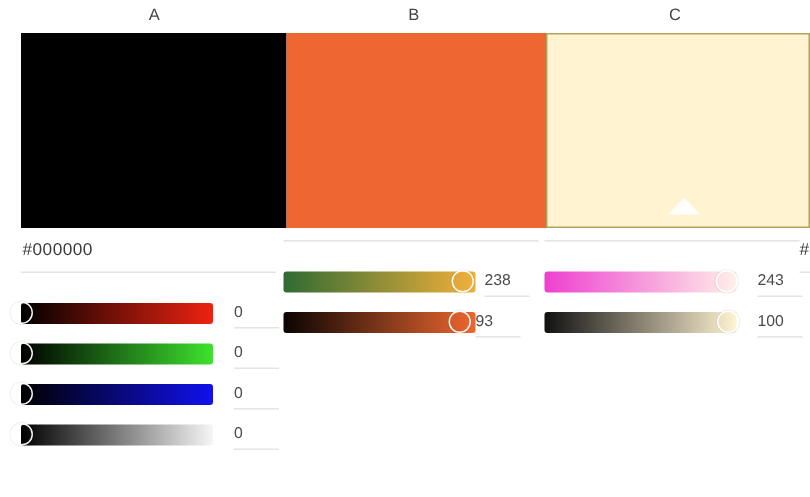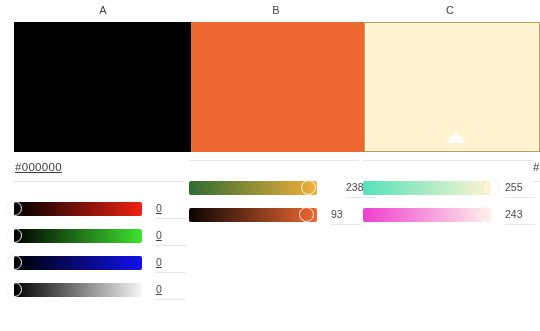--- a/index.html
+++ b/index.html
@@ -102,21 +102,21 @@
     <div class="col-head" style="left:361px;width:178px;">C</div>
   </div>
 
   <div class="swatches">
     <div class="swatch" style="left: 14px; width: 177px; background: rgb(0, 0, 0);"></div>
     <div class="swatch" style="left: 191px; width: 173px; background: rgb(238, 103, 48);"></div>
     <div class="swatch" style="left: 364px; width: 176px; border: 1px solid rgb(179, 161, 94); background: rgb(255, 243, 209);"></div>
     <div class="tip-arrow" style="left:445px;top:110px;"></div>
   </div>
 
-  <div class="panel" style="left:14px;width:170px;text-decoration:underline;">
+  <div class="panel" style="left:14px;width:170px;">
     <div class="hex">#000000</div>
     <div class="hex-rule"></div>
     <div class="rows">
 
       <div class="row">
         <div class="track-wrap" style="width:128px;">
           <div class="track" style="width: 128px; background: linear-gradient(to right, rgb(0, 0, 0), rgb(238, 34, 17));">
             <div class="thumb" style="left: 0%;"></div>
           </div>
         </div>
@@ -156,60 +156,60 @@
   <div class="panel" style="left:189px;width:170px;">
     <div class="hex-rule"></div>
     <div class="rows">
 
       <div class="row">
         <div class="track-wrap" style="width:128px;">
           <div class="track" style="width: 128px; background: linear-gradient(to right, rgb(47, 107, 51), rgb(242, 176, 58));">
             <div class="thumb" style="left: 93.3%;"></div>
           </div>
         </div>
-        <div class="val" style="margin-left:29px;width:30px;">238<span class="val-rule" style="width:30px;"></span></div>
+        <div class="val" style="margin-left:6px;width:30px;">238<span class="val-rule" style="width:30px;"></span></div>
       </div>
 
 
 
       <div class="row">
         <div class="track-wrap" style="width:128px;">
           <div class="track" style="width: 128px; background: linear-gradient(to right, rgb(10, 4, 2), rgb(238, 103, 48));">
             <div class="thumb" style="left: 92%;"></div>
           </div>
         </div>
-        <div class="val" style="margin-left:14px;width:30px;">93<span class="val-rule" style="width:30px;"></span></div>
+        <div class="val" style="width:30px;">93<span class="val-rule" style="width:30px;"></span></div>
       </div>
 
     </div>
   </div>
 
   <div class="panel" style="left:363px;width:170px;">
     <div class="hex-rule"></div>
     <div class="rows">
 
-      <div class="row">
-        <div class="track-wrap" style="width:128px;">
-          <div class="track" style="width: 128px; background: linear-gradient(to right, rgb(85, 226, 187), rgb(255, 243, 209));">
-            <div class="thumb" style="left: 100%;"></div>
-          </div>
-        </div>
-        <div class="val" style="margin-left:14px;width:30px;">255<span class="val-rule" style="width:30px;"></span></div>
-      </div>
 
       <div class="row">
         <div class="track-wrap" style="width:128px;">
           <div class="track" style="width: 128px; background: linear-gradient(to right, rgb(238, 63, 208), rgb(255, 240, 232));">
             <div class="thumb" style="left: 95.3%;"></div>
           </div>
         </div>
         <div class="val" style="margin-left:14px;width:30px;">243<span class="val-rule" style="width:30px;"></span></div>
       </div>
 
 
+      <div class="row">
+        <div class="track-wrap" style="width:128px;">
+          <div class="track" style="width: 128px; background: linear-gradient(to right, rgb(17, 17, 17), rgb(255, 243, 209));">
+            <div class="thumb" style="left: 95.5%;"></div>
+          </div>
+        </div>
+        <div class="val" style="margin-left:14px;width:30px;">100<span class="val-rule" style="width:30px;"></span></div>
+      </div>
 
     </div>
   </div>
 
   <div class="edge-hash" style="left:533px;">#</div>
   <div class="edge-rule" style="left:533px;top:181px;width:7px;"></div>
 
 </div>
 
 </body></html>

